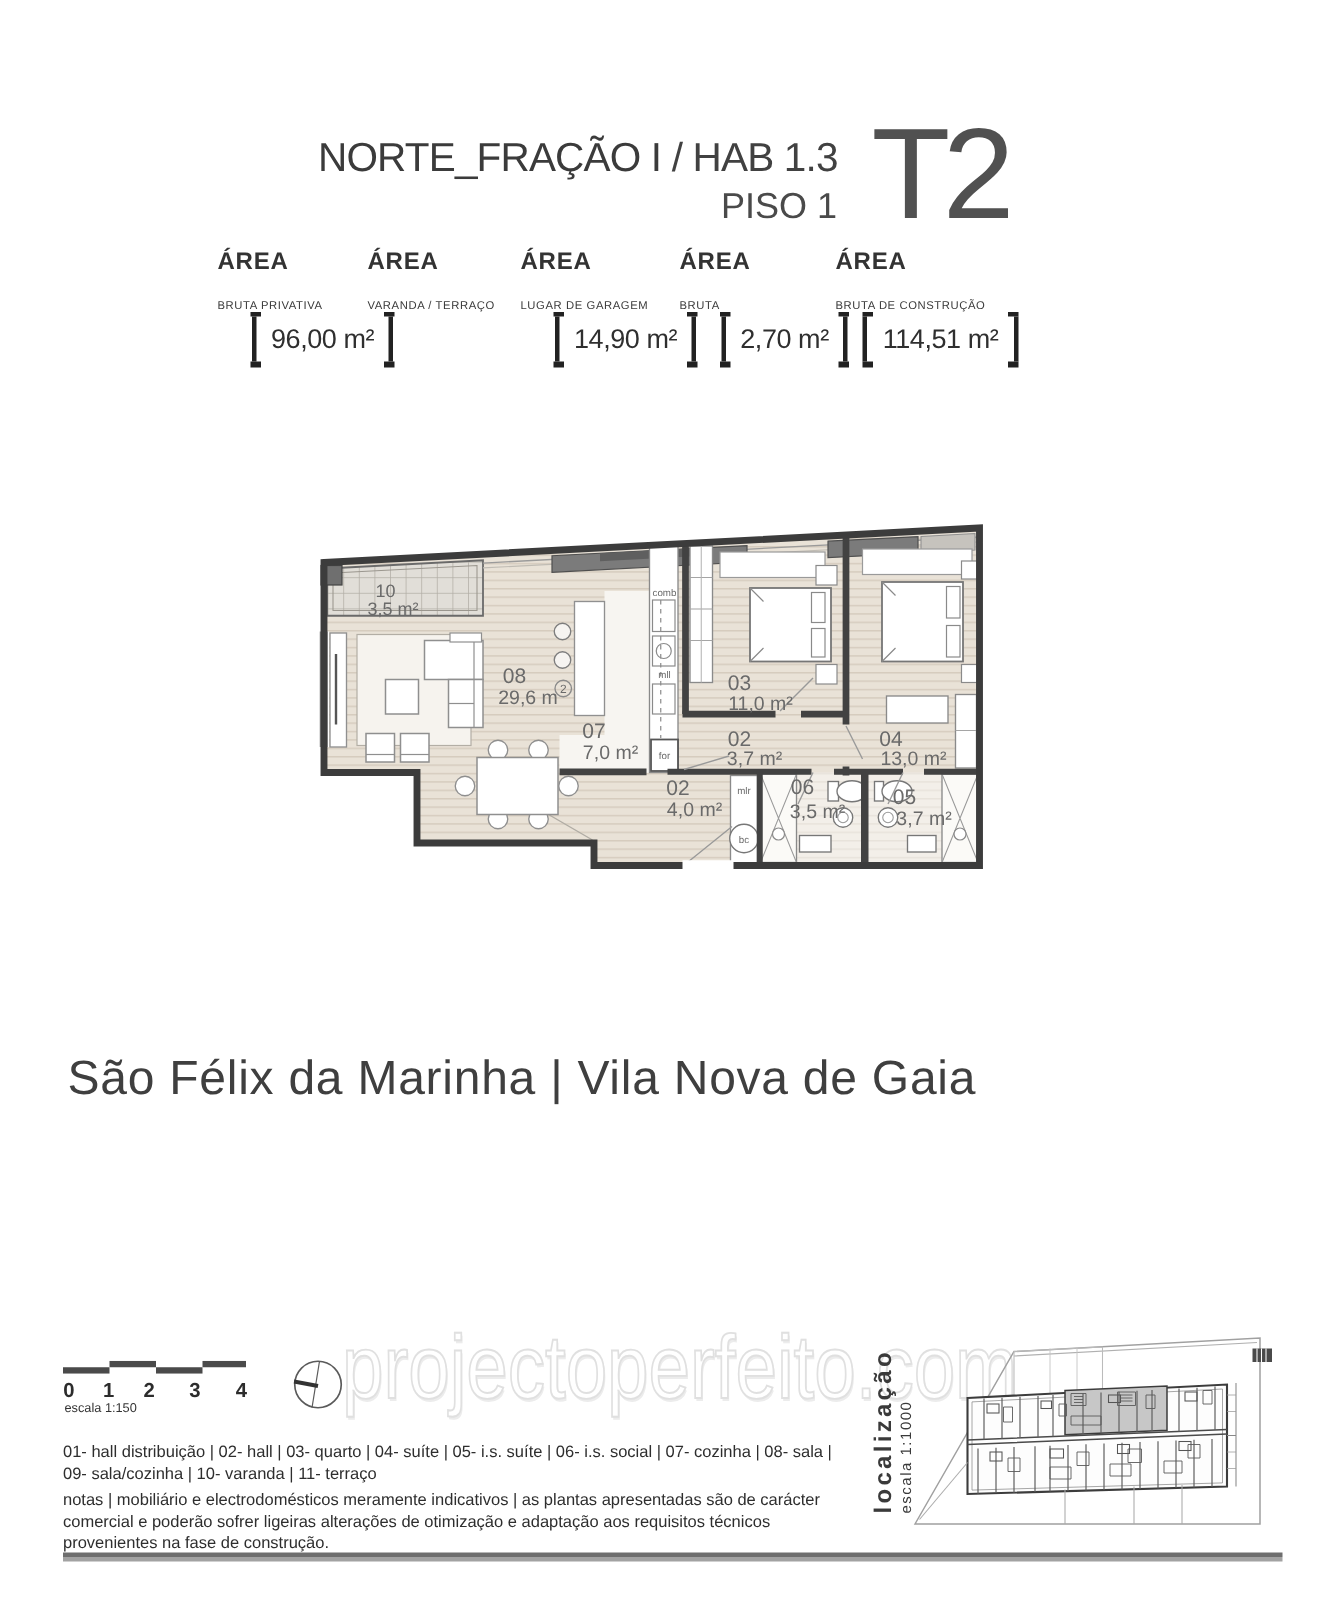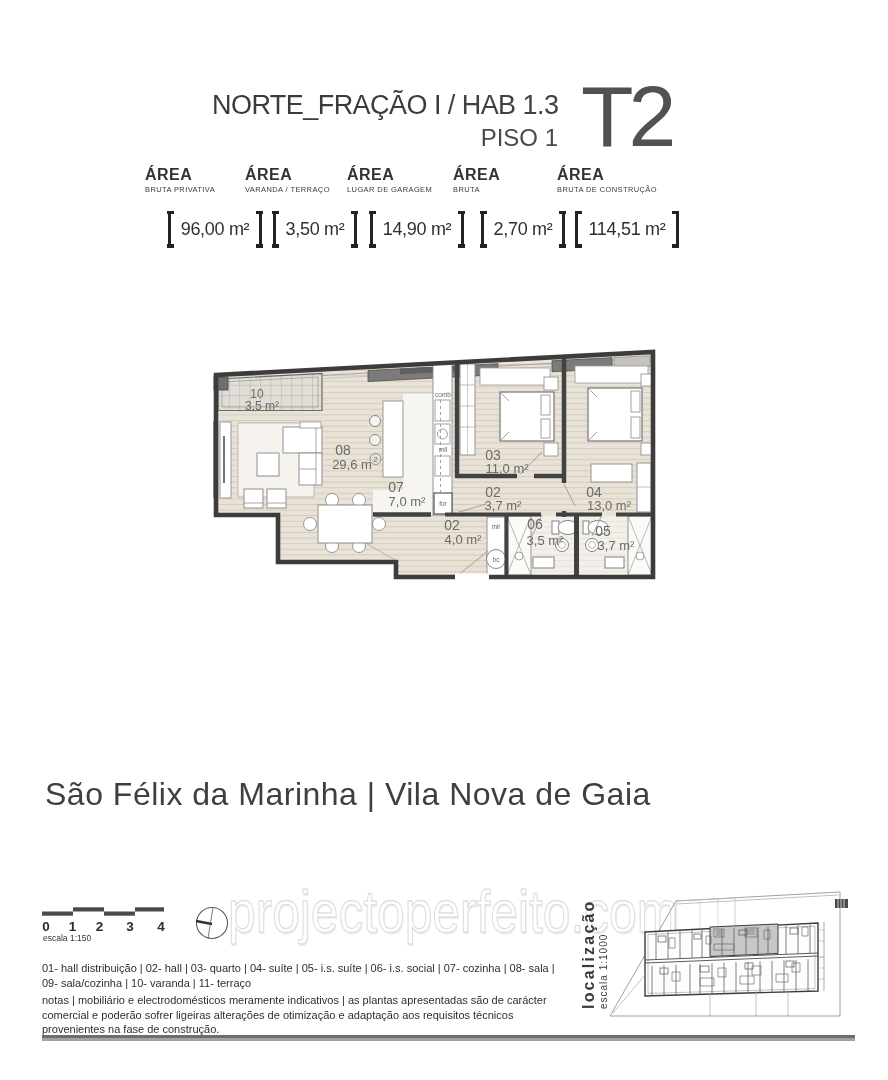--- a/index.html
+++ b/index.html
@@ -5,22 +5,22 @@
   html,body{margin:0;padding:0;}
   body{width:888px;height:1080px;position:relative;background:#fff;overflow:hidden;
        font-family:"Liberation Sans",sans-serif;}
   .abs{position:absolute;}
   .t-title{font-size:27px;color:#414141;white-space:nowrap;letter-spacing:-0.55px;}
   .t-title b{font-weight:normal;color:#3b3b3b;}
   .t-piso{font-size:24px;color:#4a4a4a;}
   .t2{font-size:86px;color:#515151;font-weight:400;letter-spacing:-5px;line-height:1;}
   .acol{width:140px;text-align:left;}
   .a1{font-size:16px;font-weight:bold;color:#333;letter-spacing:0.5px;}
-  .a2{font-size:7.5px;color:#3a3a3a;letter-spacing:0.4px;margin-top:1px;}
-  .aval{margin-top:20px;display:flex;align-items:center;justify-content:center;}
+  .a2{font-size:7.5px;color:#3a3a3a;letter-spacing:0.4px;margin-top:15px;}
+  .aval{margin-top:3px;display:flex;align-items:center;justify-content:center;}
   .avt{font-size:18px;color:#2f2f2f;padding:0 3px;letter-spacing:-0.3px;}
   .bl,.br{display:inline-block;width:7px;height:30px;position:relative;}
   .bl{border-left:3.5px solid #222;}
   .br{border-right:3.5px solid #222;}
   .bl:before,.bl:after,.br:before,.br:after{content:"";position:absolute;height:3.5px;width:7px;background:#222;}
   .bl:before{top:-3.5px;left:-3.5px;}
   .bl:after{bottom:-3.5px;left:-3.5px;}
   .br:before{top:-3.5px;right:-3.5px;}
   .br:after{bottom:-3.5px;right:-3.5px;}
   .city{font-size:32px;color:#3f3f3f;letter-spacing:0.5px;white-space:nowrap;}
@@ -39,25 +39,20 @@
     <div class="a2">BRUTA PRIVATIVA</div>
     <div class="aval">
       <span class="bl"></span>
       <span class="avt">96,00 m²</span>
       <span class="br"></span>
     </div>
   </div>
   <div class="abs acol" style="left:245px;top:166px;">
     <div class="a1">ÁREA</div>
     <div class="a2">VARANDA / TERRAÇO</div>
-    <div class="aval">
-      <span class="bl"></span>
-      <span class="avt">3,50 m²</span>
-      <span class="br"></span>
-    </div>
   </div>
   <div class="abs acol" style="left:347px;top:166px;">
     <div class="a1">ÁREA</div>
     <div class="a2">LUGAR DE GARAGEM</div>
     <div class="aval">
       <span class="bl"></span>
       <span class="avt">14,90 m²</span>
       <span class="br"></span>
     </div>
   </div>
@@ -73,21 +68,21 @@
   <div class="abs acol" style="left:557px;top:166px;">
     <div class="a1">ÁREA</div>
     <div class="a2">BRUTA DE CONSTRUÇÃO</div>
     <div class="aval">
       <span class="bl"></span>
       <span class="avt">114,51 m²</span>
       <span class="br"></span>
     </div>
   </div>
 
-  <div class="abs city" style="left:45px;top:776px;">São Félix da Marinha | Vila Nova de Gaia</div>
+  <div class="abs city" style="left:45px;top:700px;">São Félix da Marinha | Vila Nova de Gaia</div>
 
   <div class="abs wm" style="left:228px;top:877px;">projectoperfeito.com</div>
 
   <svg class="abs" style="left:0;top:0;" width="888" height="1080" viewBox="0 0 888 1080">
   <defs>
     <pattern id="fl" width="8" height="5.6" patternUnits="userSpaceOnUse">
       <rect width="8" height="5.6" fill="#e9e2d7"></rect>
       <rect width="8" height="1" fill="#d6ccbe"></rect>
     </pattern>
     <pattern id="gr" width="10.4" height="10.4" patternUnits="userSpaceOnUse">

